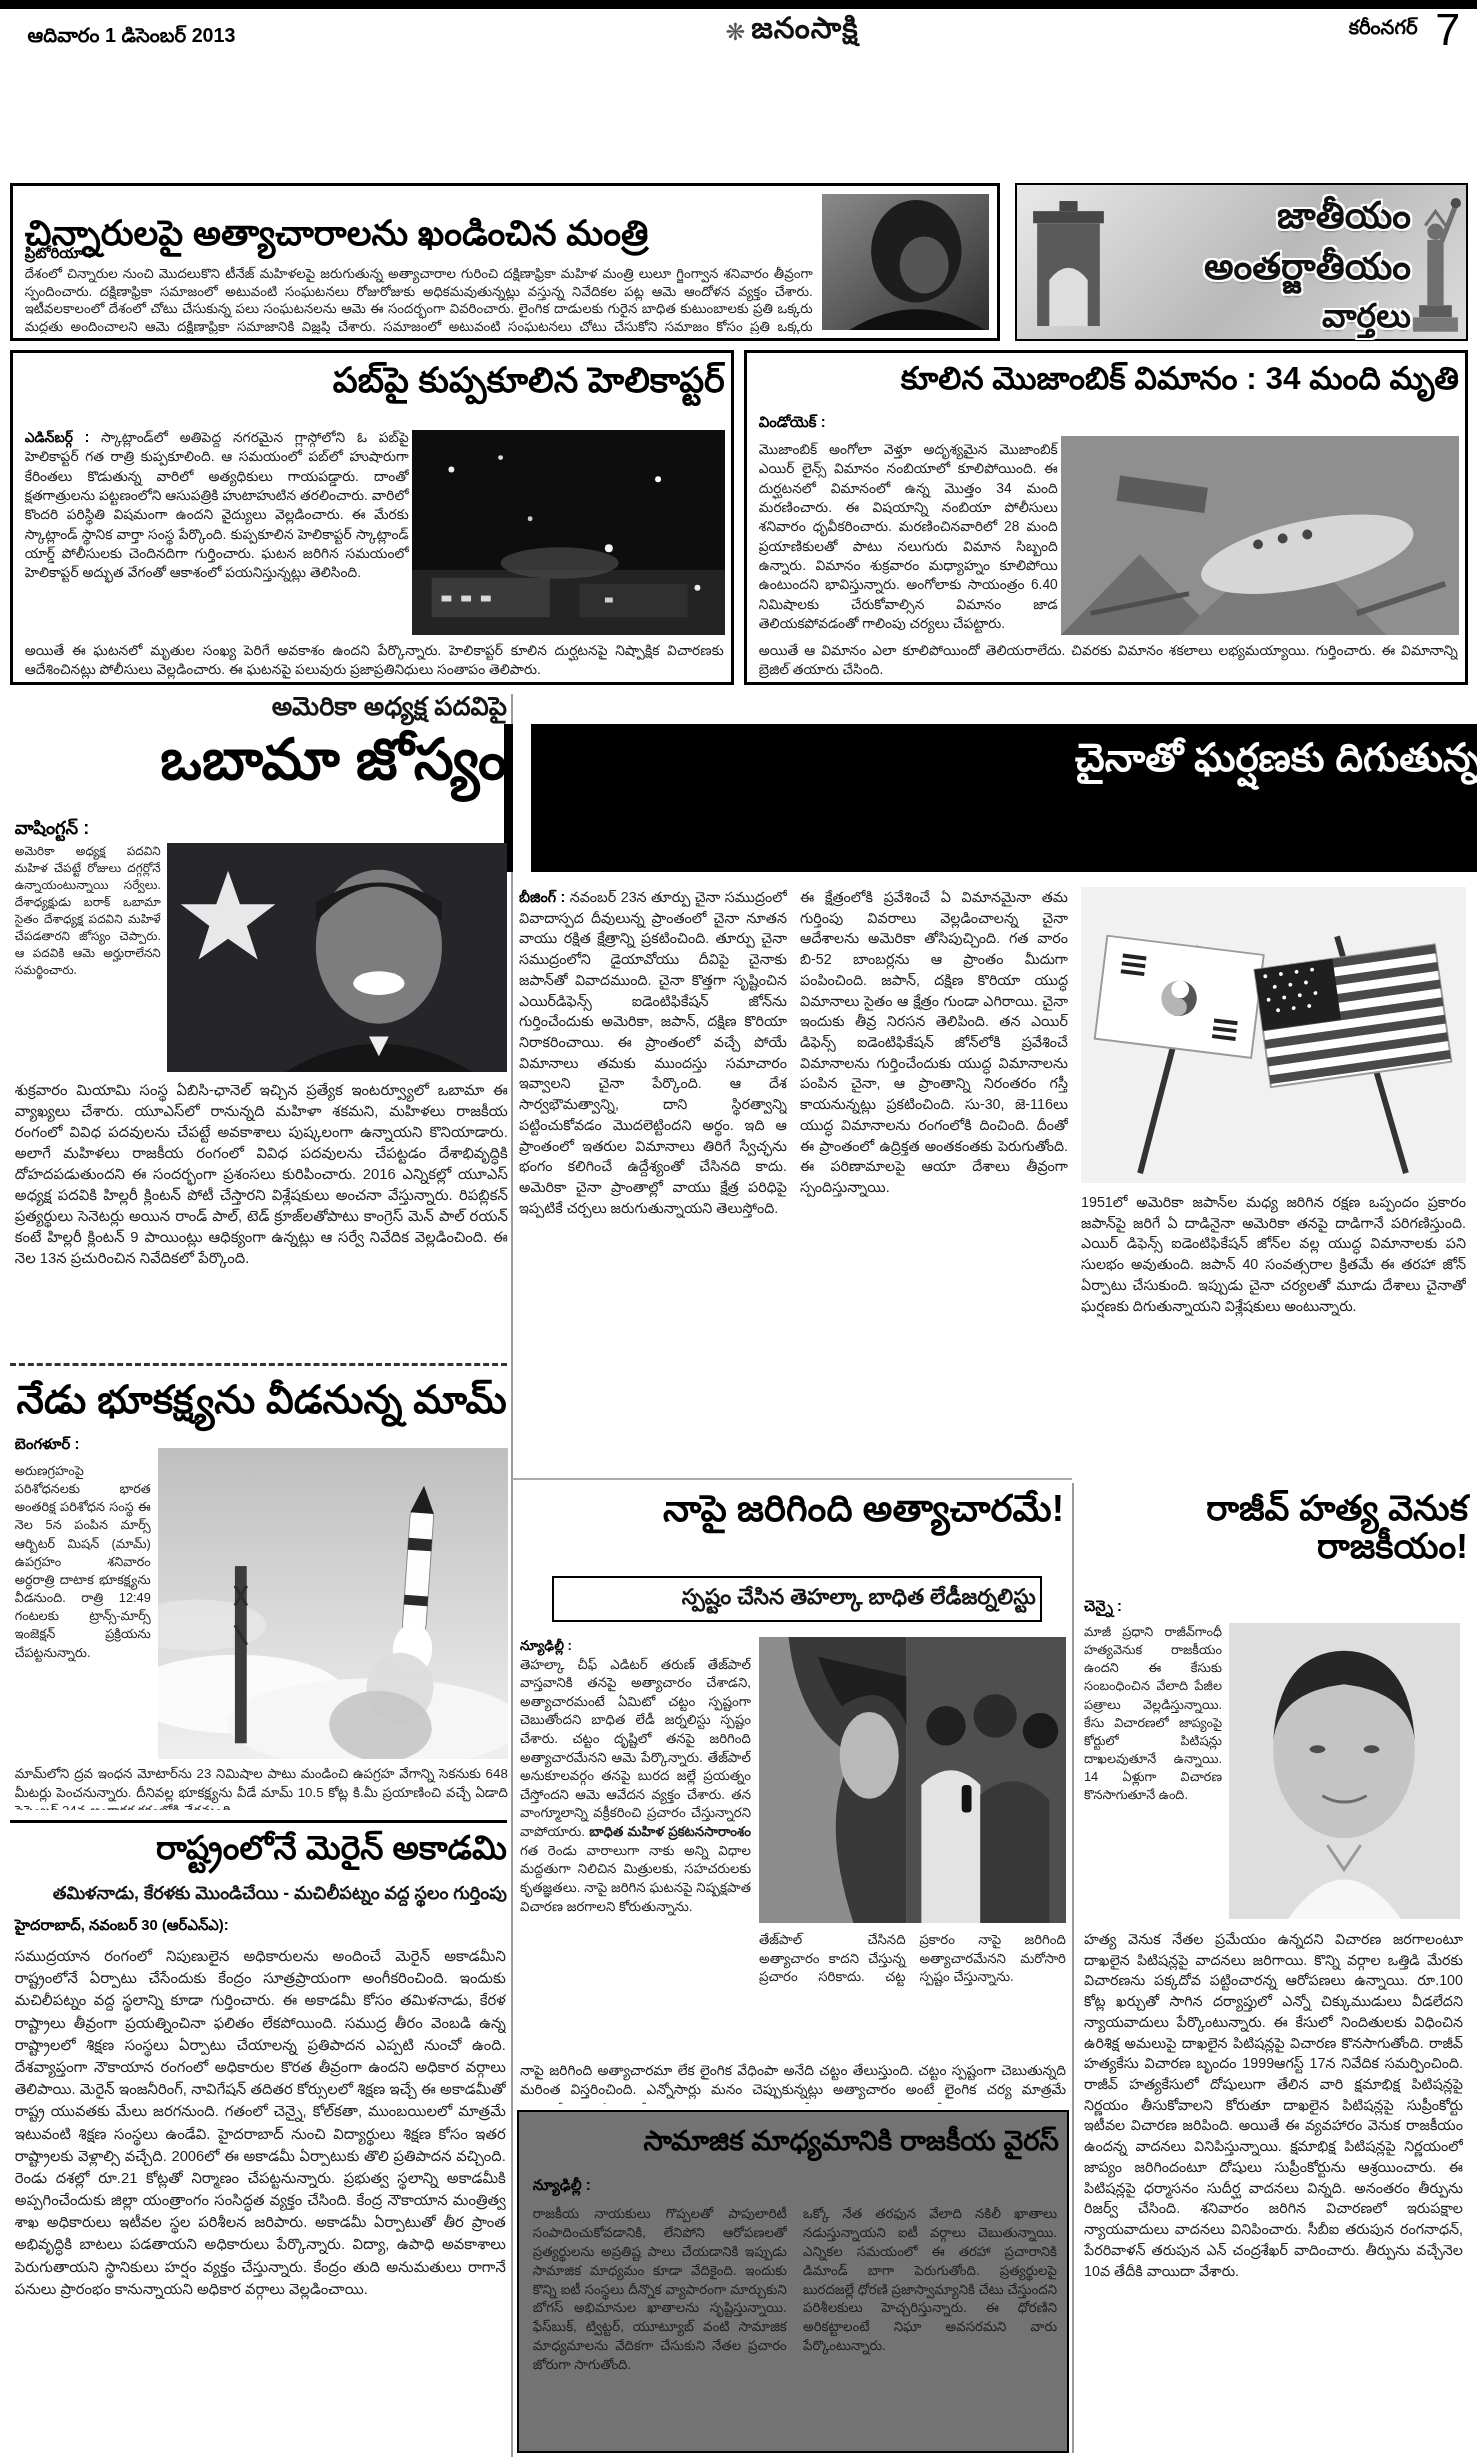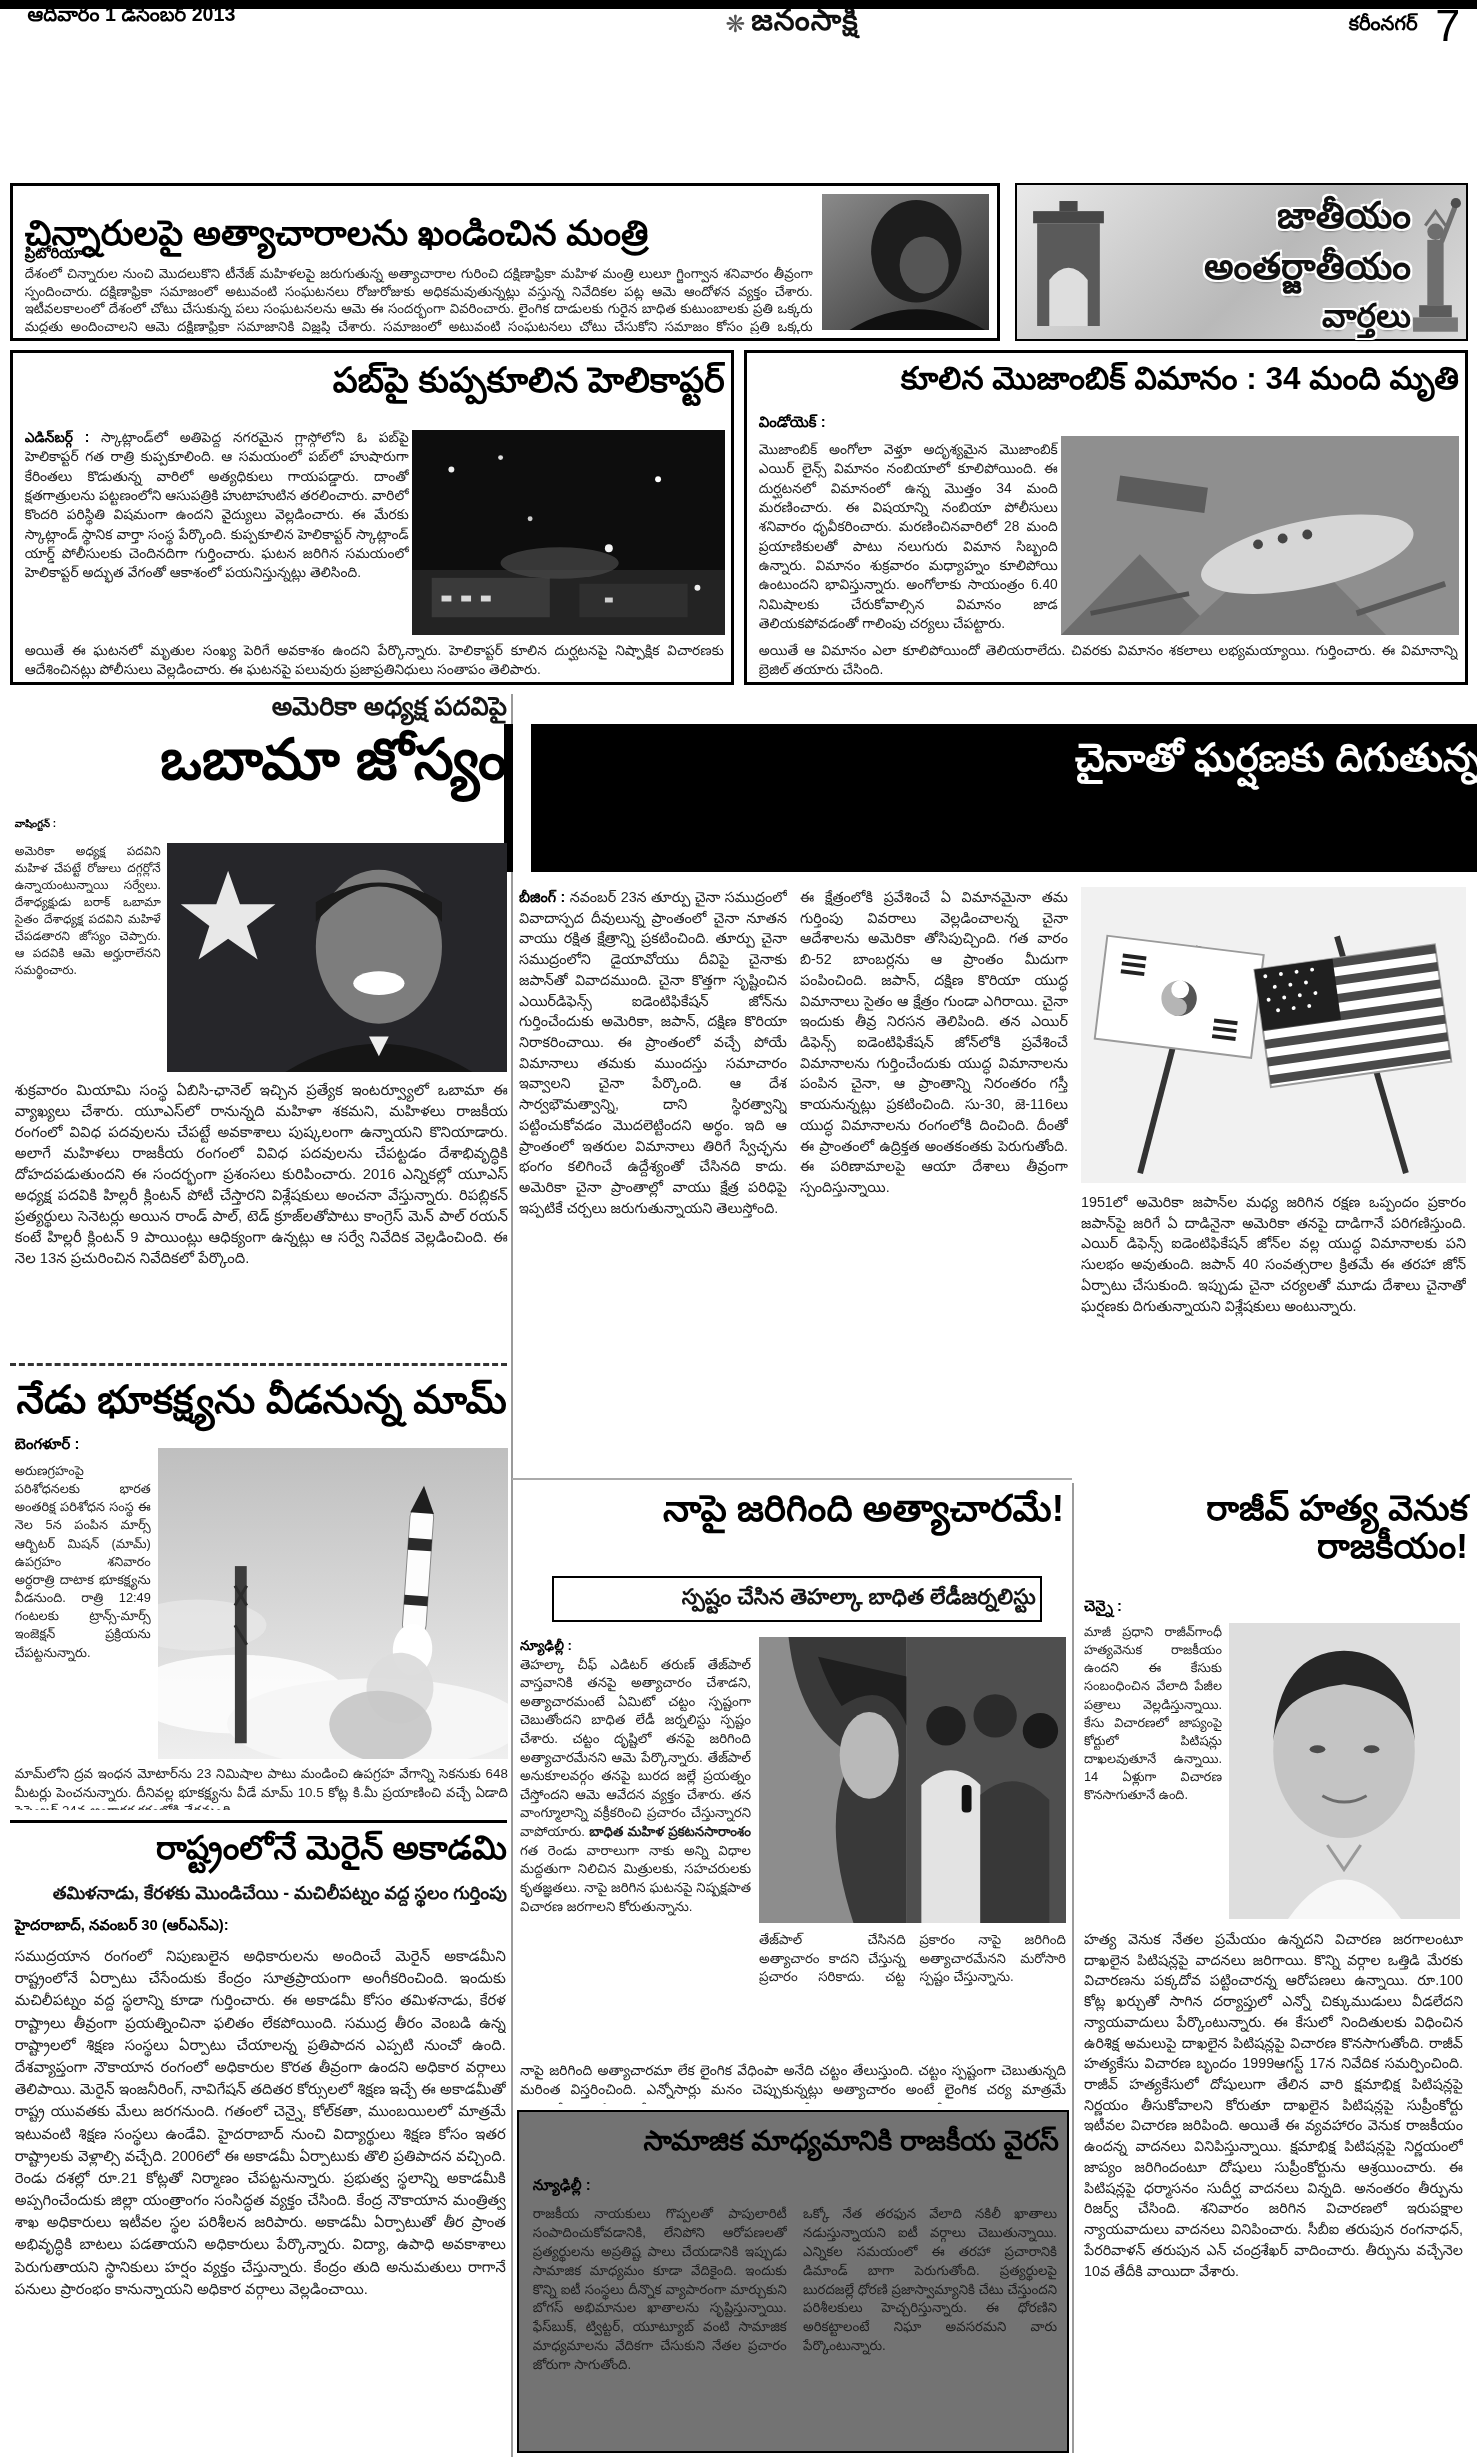--- a/index.html
+++ b/index.html
@@ -16,21 +16,21 @@
   .vrule{background:#9a9a9a;}
   .dashed{border-top:3px dashed #333;height:0;}
   .banner-text{font-weight:900;color:#111;
     text-shadow:-2px -2px 0 #fff,2px -2px 0 #fff,-2px 2px 0 #fff,2px 2px 0 #fff,0 3px 2px rgba(0,0,0,.35);}
   .blackbanner{background:#000;color:#fff;}
   .blackbanner .l1{font-weight:700;font-size:39px;color:#fff;}
   .blackbanner .l2{font-weight:900;font-size:49px;color:#fff;}
   .subheadbox{border:2px solid #000;font-weight:bold;}
   .photo{overflow:hidden;background:#888;}
   .photo svg{display:block;width:100%;height:100%;}
-  .masthead{border-top:3px solid #d946ef;display:flex;align-items:flex-start;justify-content:space-between;}
+  .masthead{border-top:3px solid #d946ef;display:flex;align-items:flex-end;justify-content:space-between;}
   .logo-text{font-weight:900;font-size:29.6px;letter-spacing:1px;color:#111;}
   .logo-icon{font-size:23.6px;color:#555;margin-right:5.9px;}
   .pagenum{font-size:45px;font-weight:400;color:#000;line-height:1;}
   .edition{font-weight:bold;font-size:19.7px;color:#000;}
   .datetxt{font-weight:bold;font-size:19.7px;color:#000;}
 </style>
 </head>
 <body>
 
 <div class="page">
@@ -143,21 +143,21 @@
     <div class="abs bt" style="left:11.8px;top:87px;width:299px;height:195px;font-size:13.8px;line-height:1.4;">మొజాంబిక్ అంగోలా వెళ్తూ అదృశ్యమైన మొజాంబిక్ ఎయిర్ లైన్స్ విమానం నంబియాలో కూలిపోయింది. ఈ దుర్ఘటనలో విమానంలో ఉన్న మొత్తం 34 మంది మరణించారు. ఈ విషయాన్ని నంబియా పోలీసులు శనివారం ధృవీకరించారు. మరణించినవారిలో 28 మంది ప్రయాణికులతో పాటు నలుగురు విమాన సిబ్బంది ఉన్నారు. విమానం శుక్రవారం మధ్యాహ్నం కూలిపోయి ఉంటుందని భావిస్తున్నారు. అంగోలాకు సాయంత్రం 6.40 నిమిషాలకు చేరుకోవాల్సిన విమానం జాడ తెలియకపోవడంతో గాలింపు చర్యలు చేపట్టారు.</div>
     <div class="abs bt" style="left:11.8px;top:288px;width:699px;height:41px;font-size:13.8px;line-height:1.4;">అయితే ఆ విమానం ఎలా కూలిపోయిందో తెలియరాలేదు. చివరకు విమానం శకలాలు లభ్యమయ్యాయి. గుర్తించారు. ఈ విమానాన్ని బ్రెజిల్ తయారు చేసింది.</div>
   </div>
 
   <div class="abs vrule" style="left:511px;top:694px;width:2px;height:1763px;"></div>
   <div class="abs vrule" style="left:1072px;top:1483px;width:2px;height:970px;"></div>
   <div class="abs rule" style="left:504px;top:724px;width:8.9px;height:148px;"></div>
 
   <div class="abs ctr" style="left:9.9px;top:692px;width:497px;font-size:25.6px;font-weight:700;">అమెరికా అధ్యక్ష పదవిపై</div>
   <div class="abs hl ctr" style="left:9.9px;top:729px;width:497px;font-size:57px;">ఒబామా జోస్యం</div>
-  <div class="abs dl" style="left:14.8px;top:818px;font-size:10px;">వాషింగ్టన్ :</div>
+  <div class="abs dl" style="left:14.8px;top:818px;font-size:18px;">వాషింగ్టన్ :</div>
   <div class="abs bt" style="left:14.8px;top:843px;width:146px;height:229px;font-size:12px;line-height:1.42;">అమెరికా అధ్యక్ష పదవిని మహిళ చేపట్టే రోజులు దగ్గర్లోనే ఉన్నాయంటున్నాయి సర్వేలు. దేశాధ్యక్షుడు బరాక్ ఒబామా సైతం దేశాధ్యక్ష పదవిని మహిళే చేపడతారని జోస్యం చెప్పారు. ఆ పదవికి ఆమె అర్హురాలేనని సమర్థించారు.</div>
   <div class="abs photo" style="left:167px;top:843px;width:340px;height:229px;">
     <svg viewBox="0 0 345 232" preserveAspectRatio="none">
       <rect width="345" height="232" fill="#26262a"></rect>
       <polygon points="62,28 74,62 110,62 81,84 92,118 62,97 32,118 43,84 14,62 50,62" fill="#e8e8e8"></polygon>
       <ellipse cx="215" cy="105" rx="64" ry="78" fill="#7d7d7d"></ellipse>
       <path d="M151 80 Q215 8 279 80 L279 60 Q215 20 151 60 Z" fill="#1a1a1a"></path>
       <ellipse cx="215" cy="142" rx="26" ry="12" fill="#fff"></ellipse>
       <path d="M120 232 Q215 175 310 232 Z" fill="#151515"></path>
       <polygon points="205,196 225,196 215,216" fill="#efefef"></polygon>

